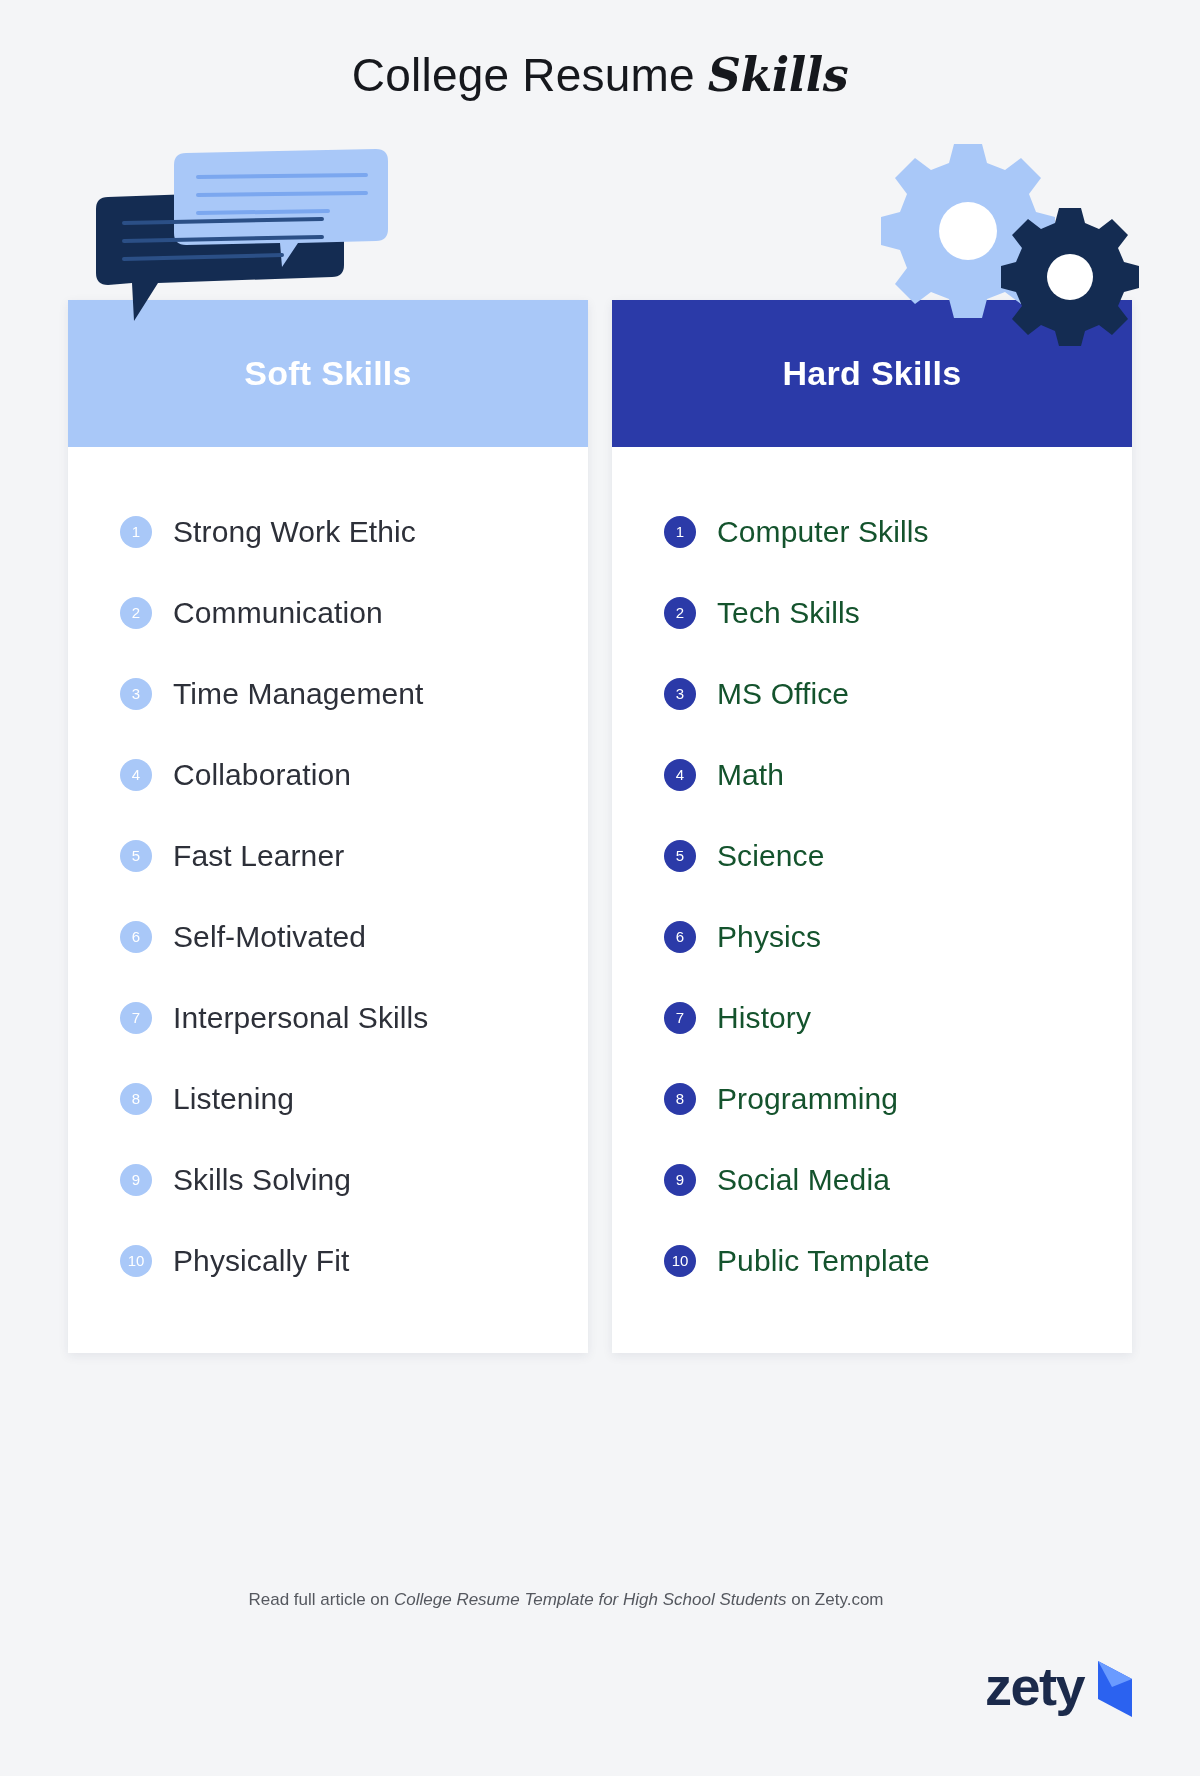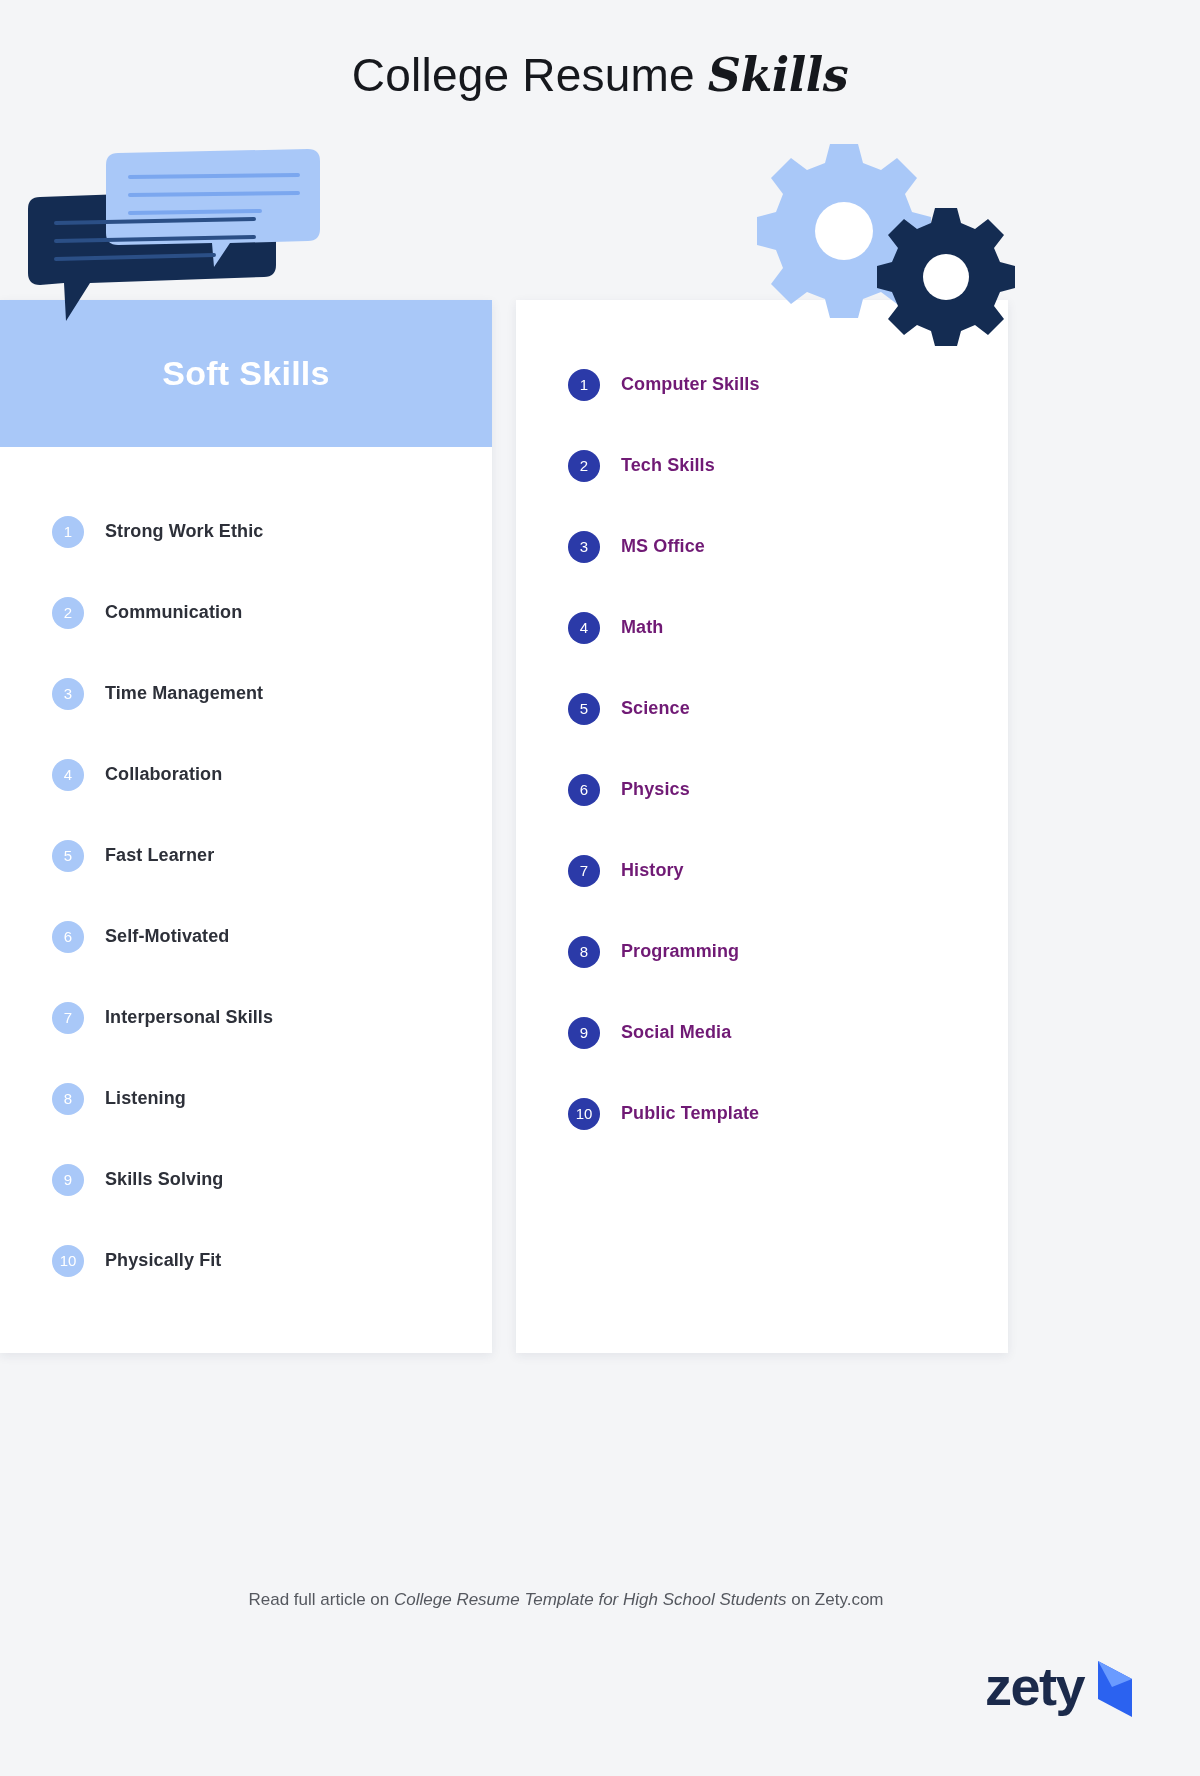--- a/index.html
+++ b/index.html
@@ -33,21 +33,21 @@
     font-weight: 700;
     font-family: "DejaVu Serif", serif;
     letter-spacing: -0.5px;
   }
 
   
   .columns {
     position: absolute;
     top: 300px;
     left: 0;
-    width: 1008px;
+    width: 1200px;
     display: flex;
     justify-content: center;
     gap: 24px;
   }
   .card {
     position: relative;
     width: 520px;
     background: #ffffff;
     box-shadow: 0 3px 10px rgba(30,40,80,0.08);
   }
@@ -84,26 +84,25 @@
     display: flex;
     align-items: center;
     justify-content: center;
     font-size: 15px;
     color: #ffffff;
     margin-right: 21px;
   }
   .soft .badge { background: #a9c8f8; }
   .hard .badge { background: #2b3aa8; }
   .item-label {
-    font-size: 18px;
+    font-size: 30px;
     color: #2d3039;
     letter-spacing: 0.1px;
-    font-weight: bold;
-  }
-  .hard .item-label { color: #701a75; }
+  }
+  .hard .item-label { color: #14532d; }
 
   
   .bubbles {
     position: absolute;
     top: -155px;
     left: 18px;
     width: 320px;
     height: 180px;
   }
   .bubbles svg { display: block; }
@@ -236,20 +235,23 @@
             <path d="M104 4 h28 l5 19 18 7 16-12 20 20 -12 16 7 18 19 5 v28 l-19 5 -7 18 12 16 -20 20 -16-12 -18 7 -5 19 h-28 l-5-19 -18-7 -16 12 -20-20 12-16 -7-18 -19-5 v-28 l19-5 7-18 -12-16 20-20 16 12 18-7 z"></path>
           </g>
           <circle cx="118" cy="91" r="29" fill="#ffffff"></circle>
           <g fill="#142c52">
             <path d="M209 68 h22 l4 15 14 6 13-10 16 16 -10 13 6 14 15 4 v22 l-15 4 -6 14 10 13 -16 16 -13-10 -14 6 -4 15 h-22 l-4-15 -14-6 -13 10 -16-16 10-13 -6-14 -15-4 v-22 l15-4 6-14 -10-13 16-16 13 10 14-6 z"></path>
           </g>
           <circle cx="220" cy="137" r="23" fill="#ffffff"></circle>
         </svg>
       </div>
 
+      <div class="card-head">
+        <h2>Hard Skills</h2>
+      </div>
 
       <ul class="list">
         <li>
           <span class="badge">1</span>
           <span class="item-label">Computer Skills</span>
         </li>
         <li>
           <span class="badge">2</span>
           <span class="item-label">Tech Skills</span>
         </li>

